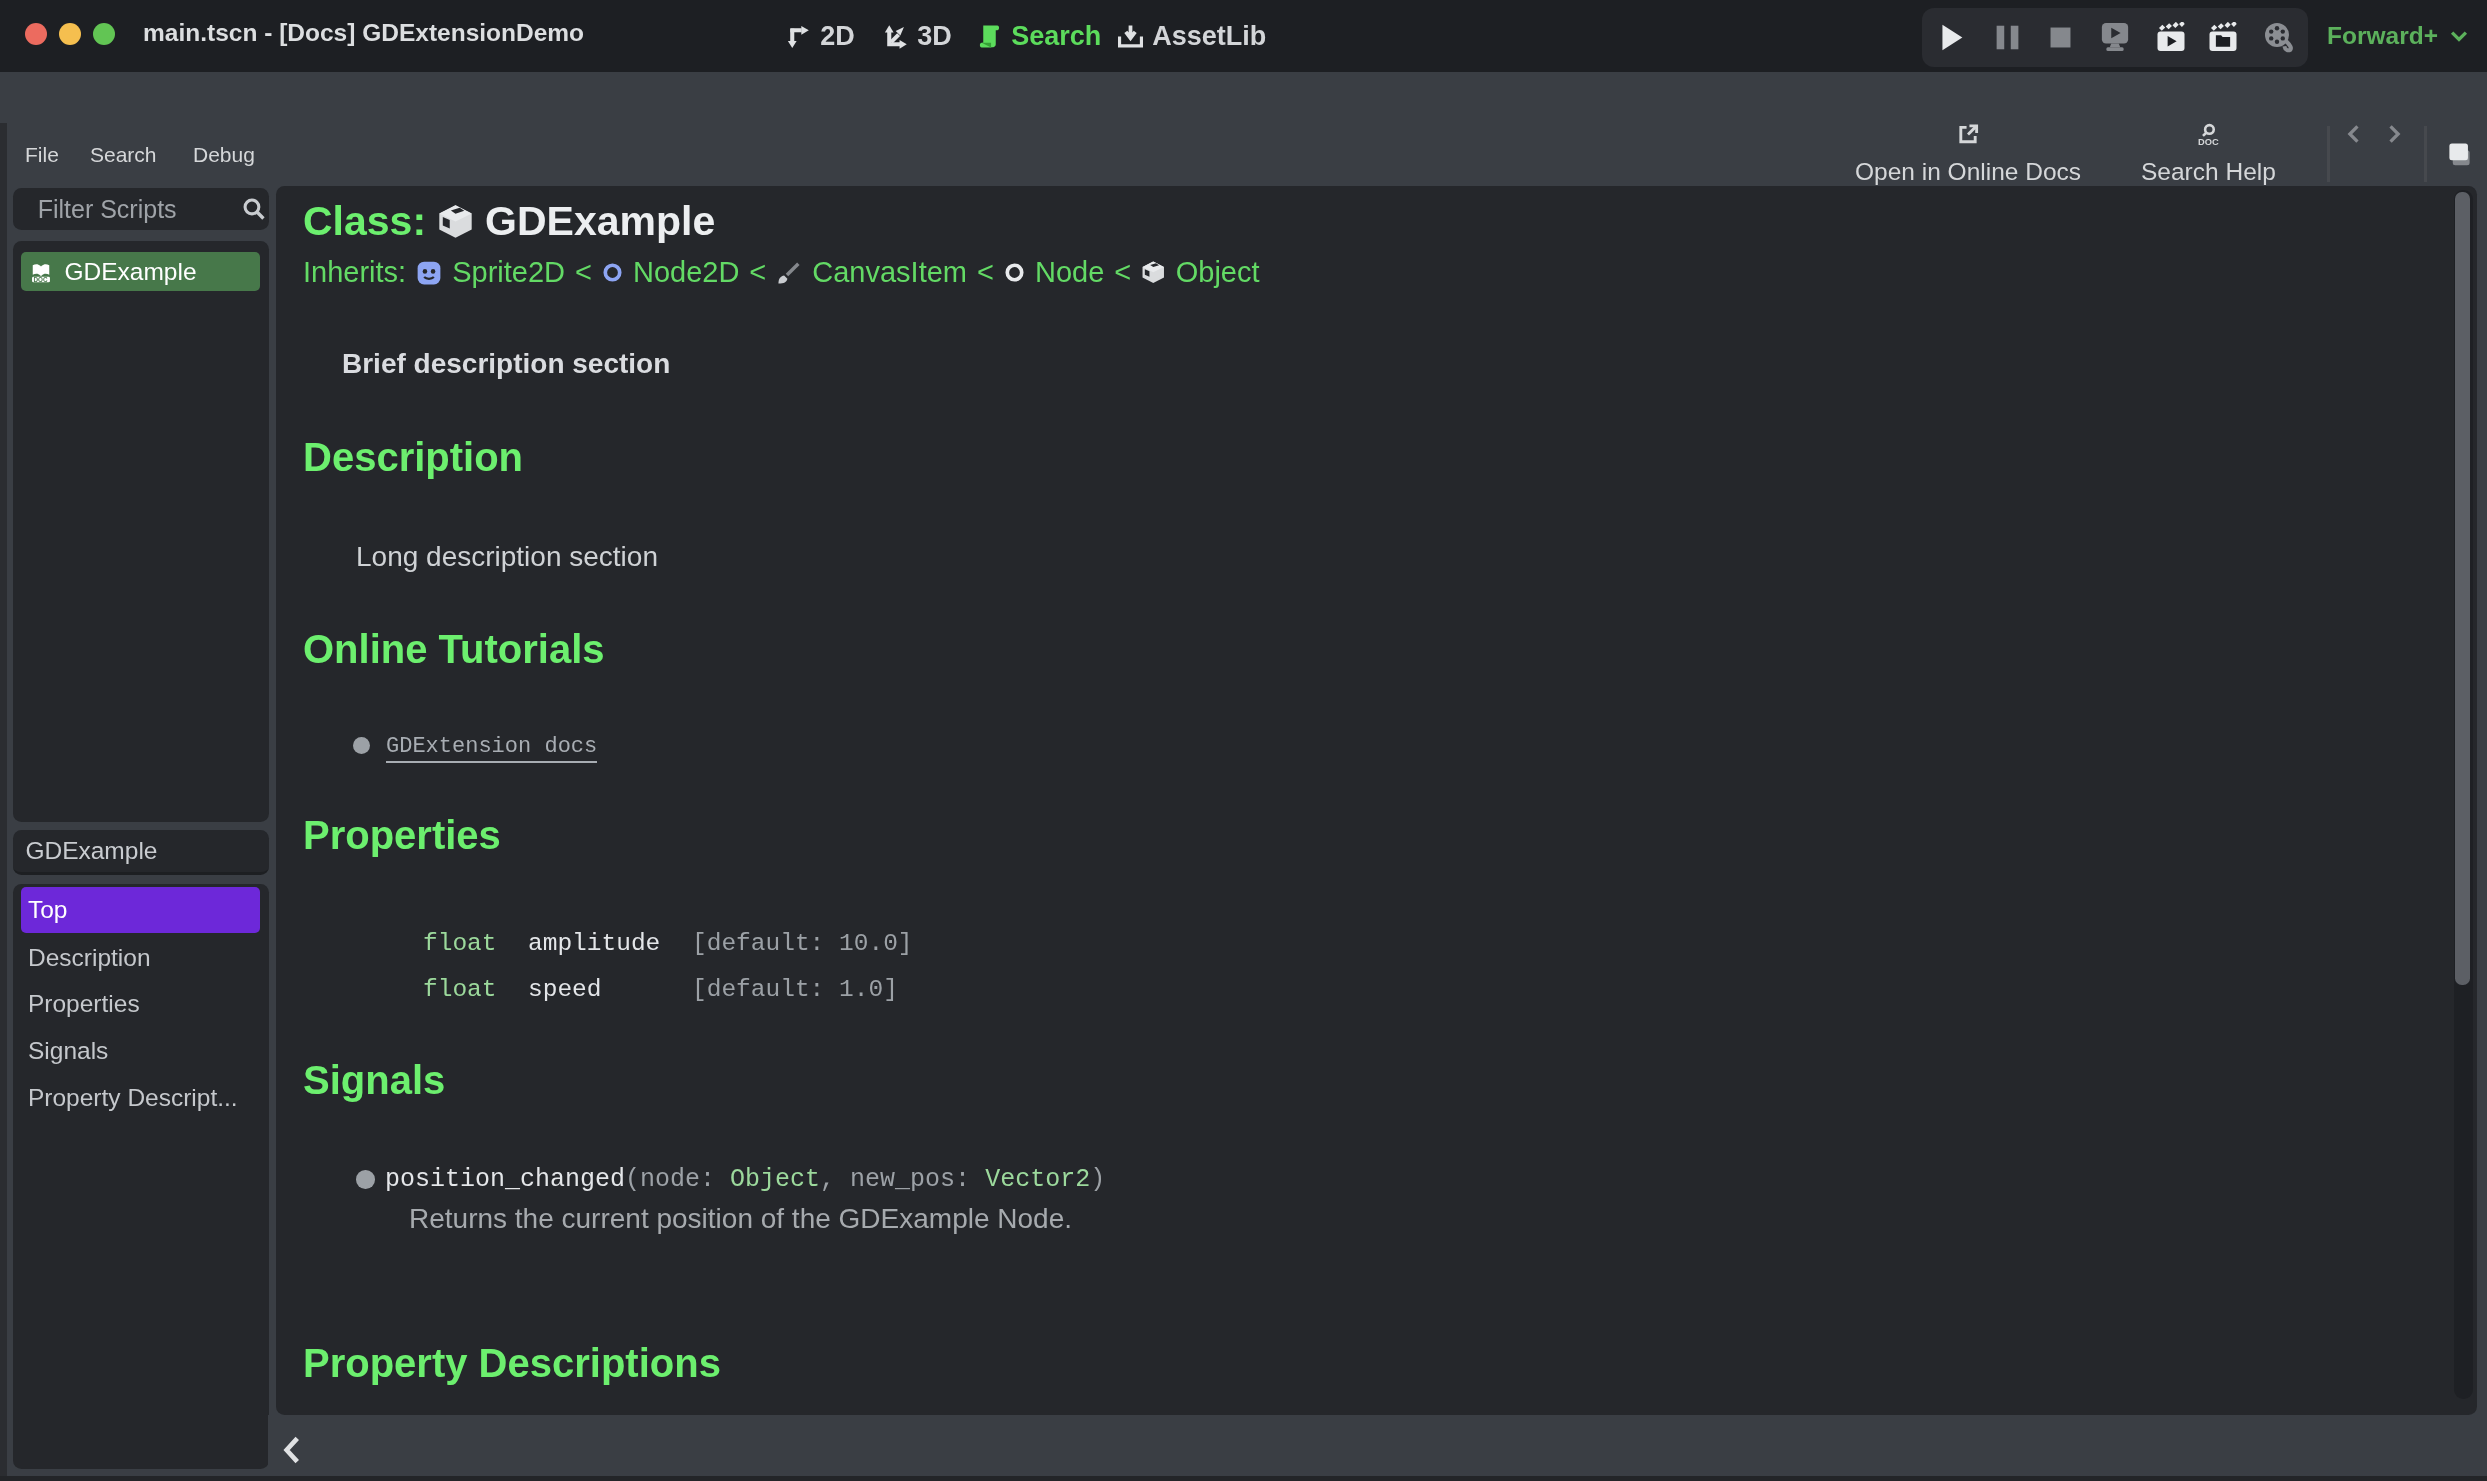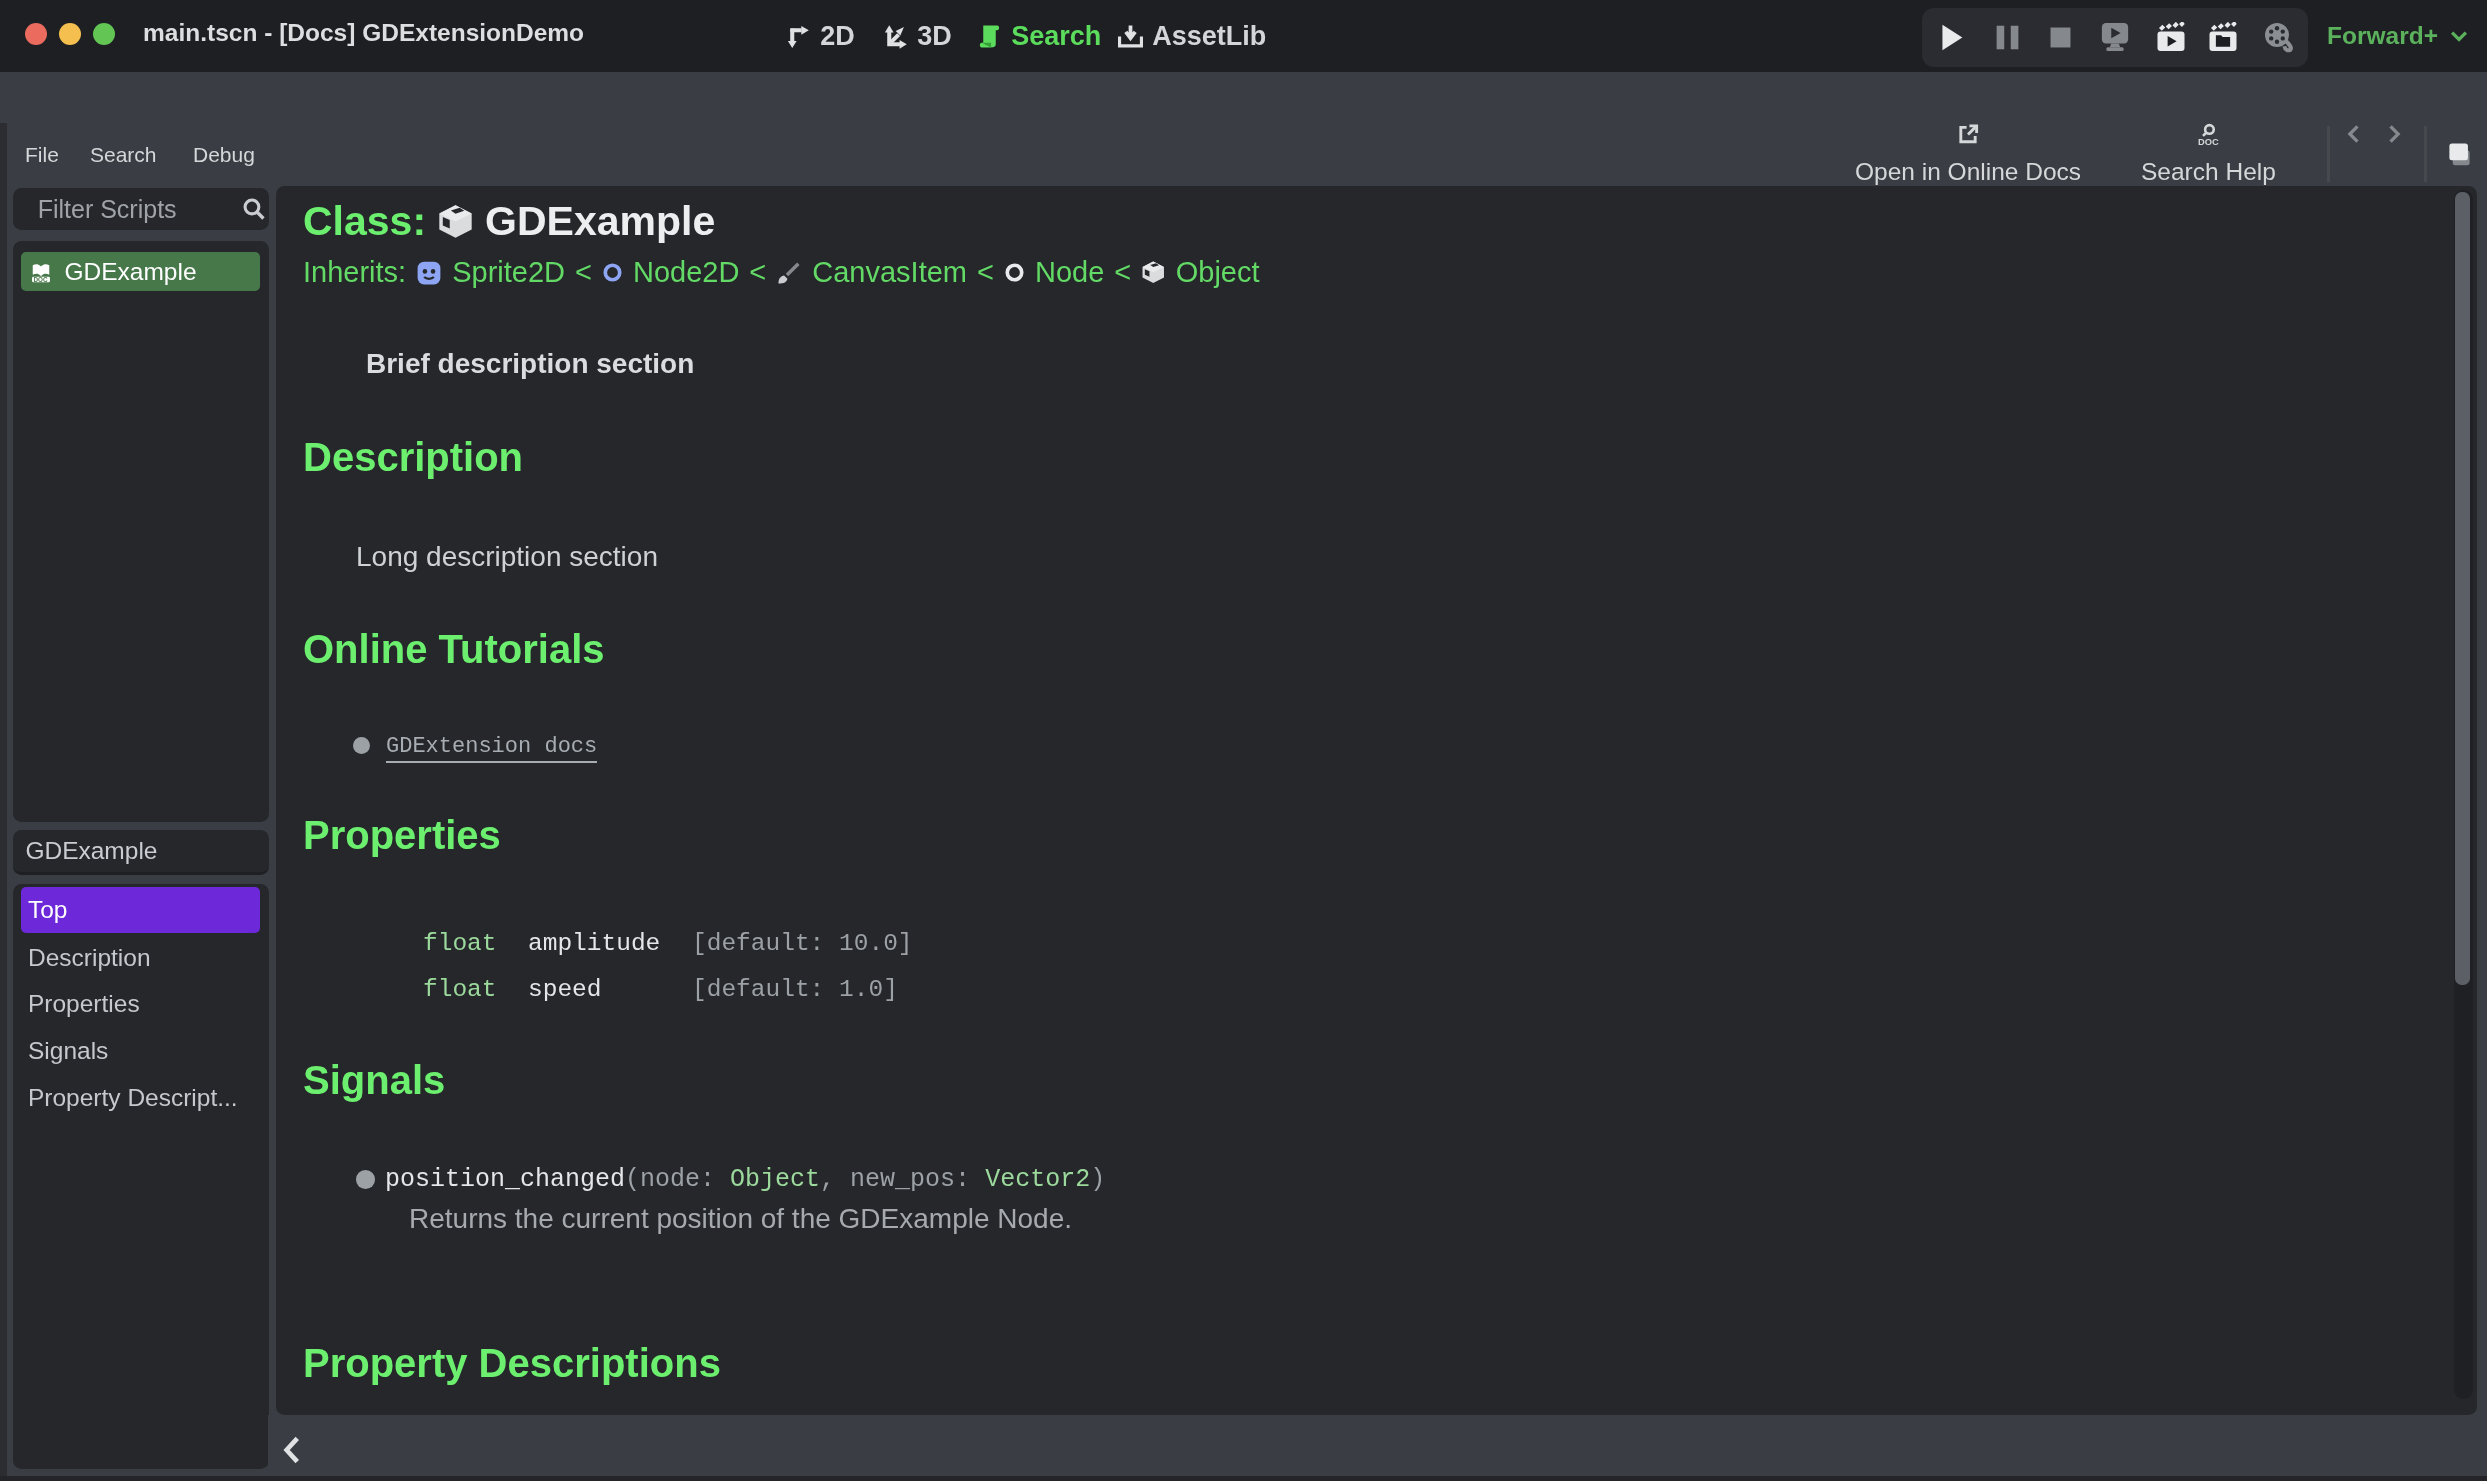--- a/index.html
+++ b/index.html
@@ -296,21 +296,21 @@
         <span>&lt;</span>
       <svg width="24.5" height="24.5" viewBox="0 0 16 16">
           <path d="M8 1 L15 4.5 V11.5 L8 15 L1 11.5 V4.5 Z" fill="#dadcde"></path>
           <path d="M8 1 L15 4.5 L8 8 L1 4.5 Z" fill="#e8eaec"></path>
           <path d="M6 3.2 L9.8 2.1 L11.8 3.4 L8 4.6 Z" fill="#25272b"></path>
           <path d="M2.5 6 L5.5 7.3 V11 L2.5 9.7 Z" fill="#25272b"></path>
         </svg>
       <span>Object</span>
     </div>
 
-    <div class="body" style="left:366px;top:348px;font-weight:bold;color:#dadce0;">Brief description section</div>
+    <div class="body" style="left:342px;top:348px;font-weight:bold;color:#dadce0;">Brief description section</div>
 
     <div class="h2" style="left:303px;top:435px;">Description</div>
     <div class="body" style="left:356px;top:541px;">Long description section</div>
 
     <div class="h2" style="left:303px;top:627px;">Online Tutorials</div>
     <div class="abs" style="left:353px;top:737px;width:17px;height:17px;border-radius:50%;background:#9ca1a6;"></div>
     <div class="mono" style="position:absolute;left:386px;top:734px;font-size:22px;color:#a8adb3;border-bottom:2.5px solid #a8adb3;padding-bottom:1.7px;">GDExtension docs</div>
 
     <div class="h2" style="left:303px;top:813px;">Properties</div>
     <div class="mono" style="position:absolute;left:423px;top:930px;font-size:24.5px;color:#9cd99c;">float</div>

